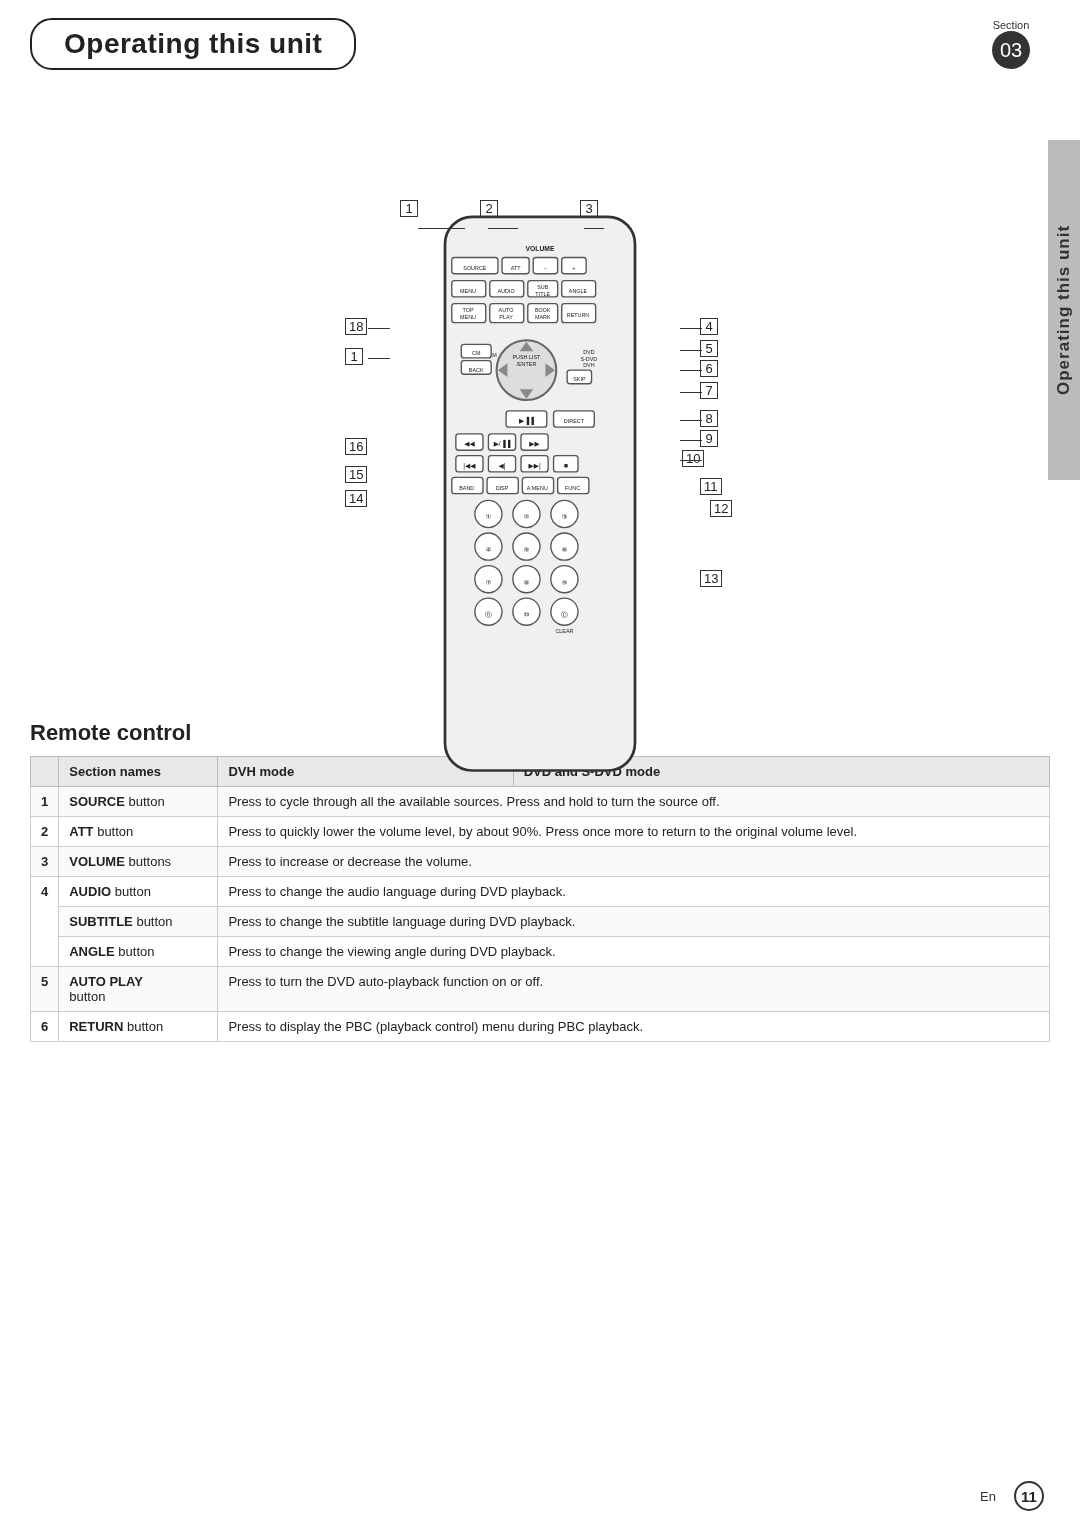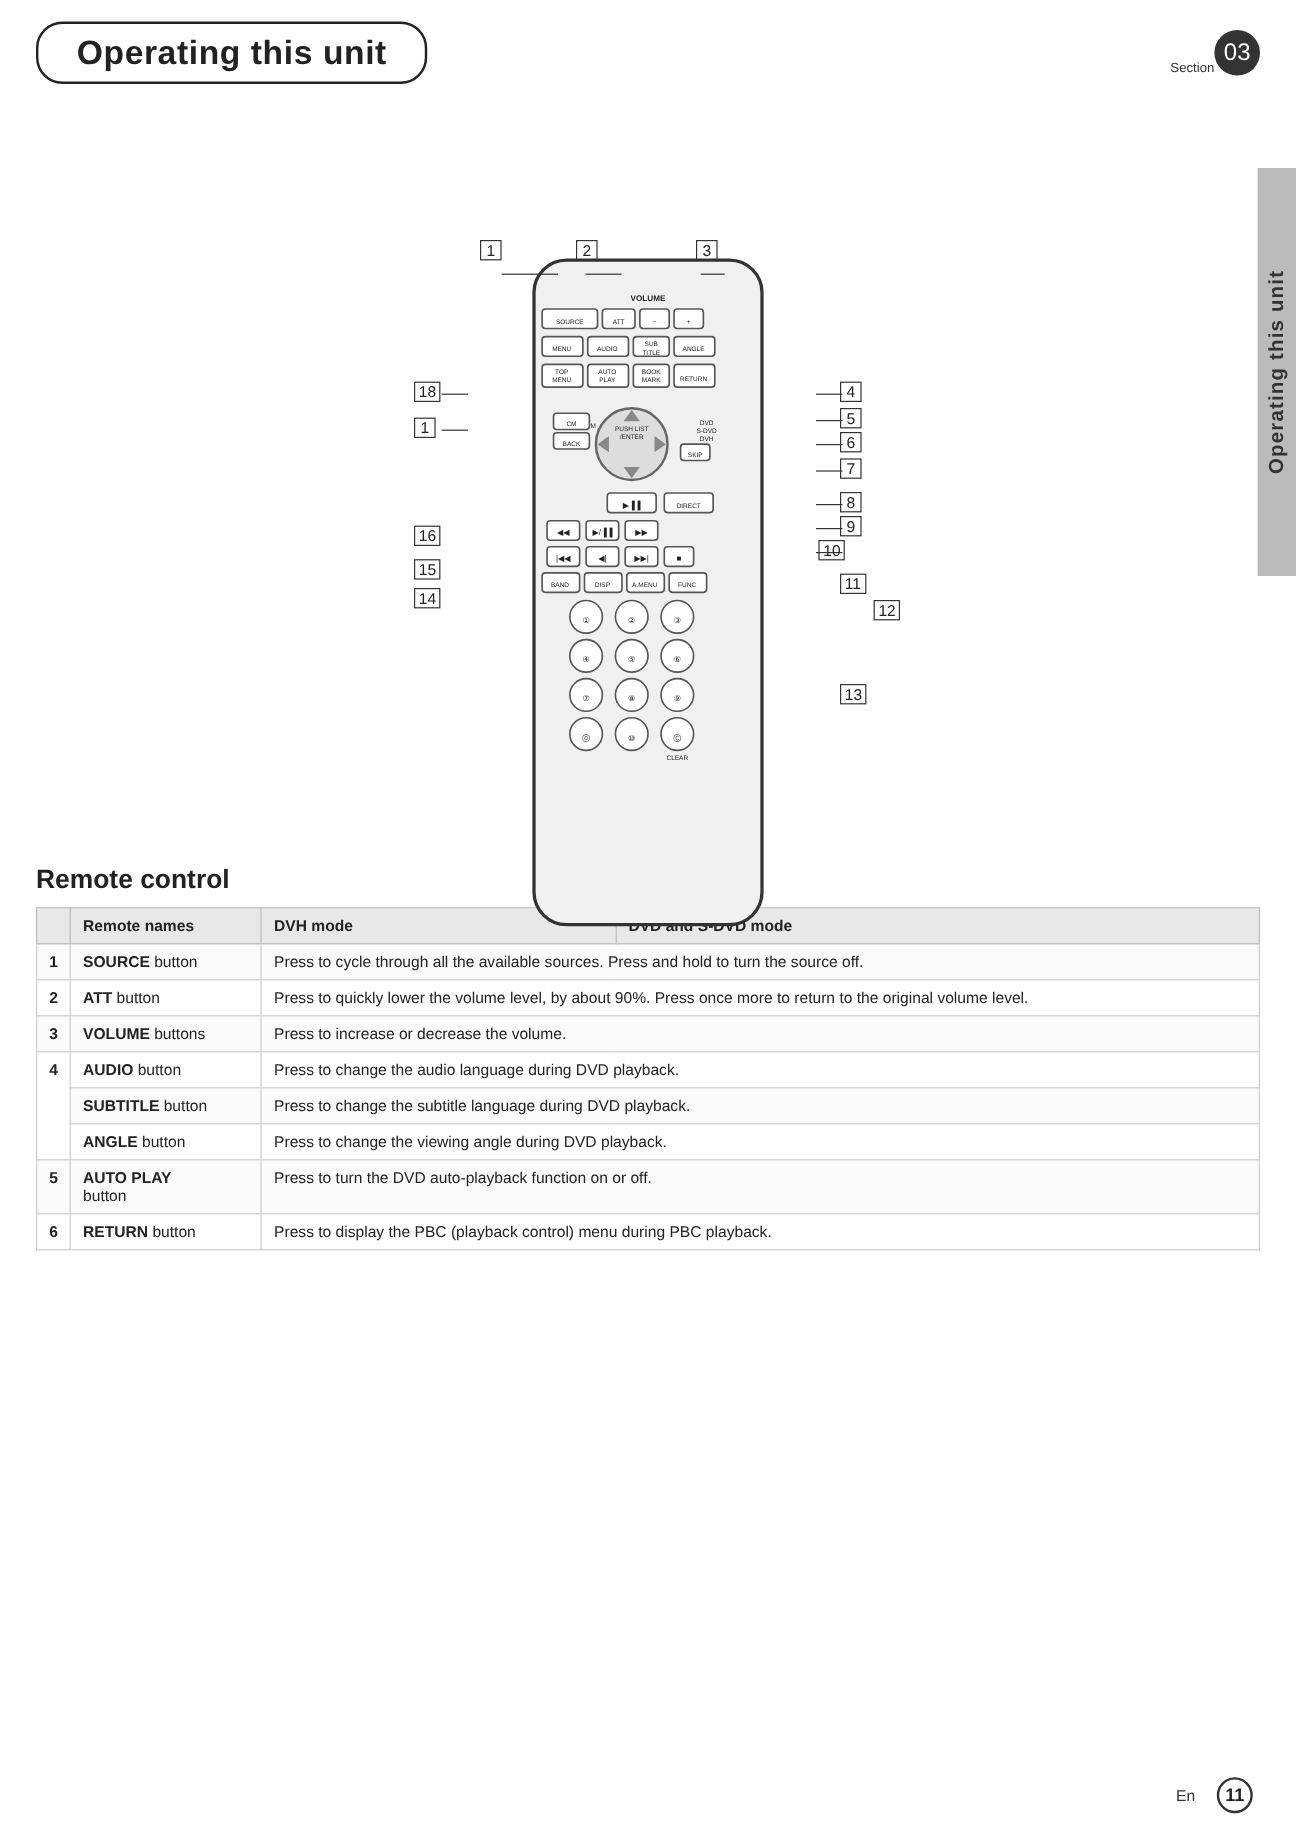--- a/index.html
+++ b/index.html
@@ -26,23 +26,23 @@
       padding: 8px 32px;
       display: inline-block;
     }
     .title-box h1 {
       font-size: 28px;
       font-weight: bold;
       letter-spacing: 0.5px;
     }
     .section-badge {
       display: flex;
-      flex-direction: row;
-      align-items: flex-end;
-      margin-right: 0;
+      flex-direction: column;
+      align-items: center;
+      margin-right: 20px;
     }
     .section-label {
       font-size: 11px;
       color: #333;
     }
     .section-num {
       background: #333;
       color: #fff;
       border-radius: 50%;
       width: 38px;
@@ -214,21 +214,21 @@
     <div class="diag-label" style="left:155px; top:390px;"><span class="bracket">14</span></div>
 
     <div class="diag-label" style="left:510px; top:218px;"><span class="bracket">4</span></div>
     <div class="diag-label" style="left:510px; top:240px;"><span class="bracket">5</span></div>
     <div class="diag-label" style="left:510px; top:260px;"><span class="bracket">6</span></div>
     <div class="diag-label" style="left:510px; top:282px;"><span class="bracket">7</span></div>
     <div class="diag-label" style="left:510px; top:310px;"><span class="bracket">8</span></div>
     <div class="diag-label" style="left:510px; top:330px;"><span class="bracket">9</span></div>
     <div class="diag-label" style="left:492px; top:350px;"><span class="bracket">10</span></div>
     <div class="diag-label" style="left:510px; top:378px;"><span class="bracket">11</span></div>
-    <div class="diag-label" style="left:528px; top:400px;padding-left:10px;"><span class="bracket">12</span></div>
+    <div class="diag-label" style="left:510px; top:400px;padding-left:10px;"><span class="bracket">12</span></div>
     <div class="diag-label" style="left:510px; top:470px;"><span class="bracket">13</span></div>
 
     <svg xmlns="http://www.w3.org/2000/svg" viewBox="0 0 180 420" width="320" height="570" style="position:absolute; left:190px; top:110px;">
 
       <rect x="20" y="5" width="140" height="408" rx="20" ry="20" class="remote-body"></rect>
 
       <text x="90" y="30" class="remote-text" font-weight="bold">VOLUME</text>
       <rect x="25" y="35" width="34" height="12" rx="2" class="remote-btn"></rect>
       <text x="42" y="44" class="remote-text-small">SOURCE</text>
       <rect x="62" y="35" width="20" height="12" rx="2" class="remote-btn"></rect>
@@ -366,21 +366,21 @@
   </div>
 </div>
 
 <div class="table-section">
   <h2>Remote control</h2>
 
   <table>
     <thead>
       <tr>
         <th></th>
-        <th>Remote names</th>
+        <th>Section names</th>
         <th>DVH mode</th>
         <th>DVD and S-DVD mode</th>
       </tr>
     </thead>
     <tbody id="table-body">
     <tr>
           <td class="row-num" rowspan="1">1</td>
           <td><strong>SOURCE</strong> button</td>
           <td colspan="2">Press to cycle through all the available sources. Press and hold to turn the source off.</td>
         </tr>

